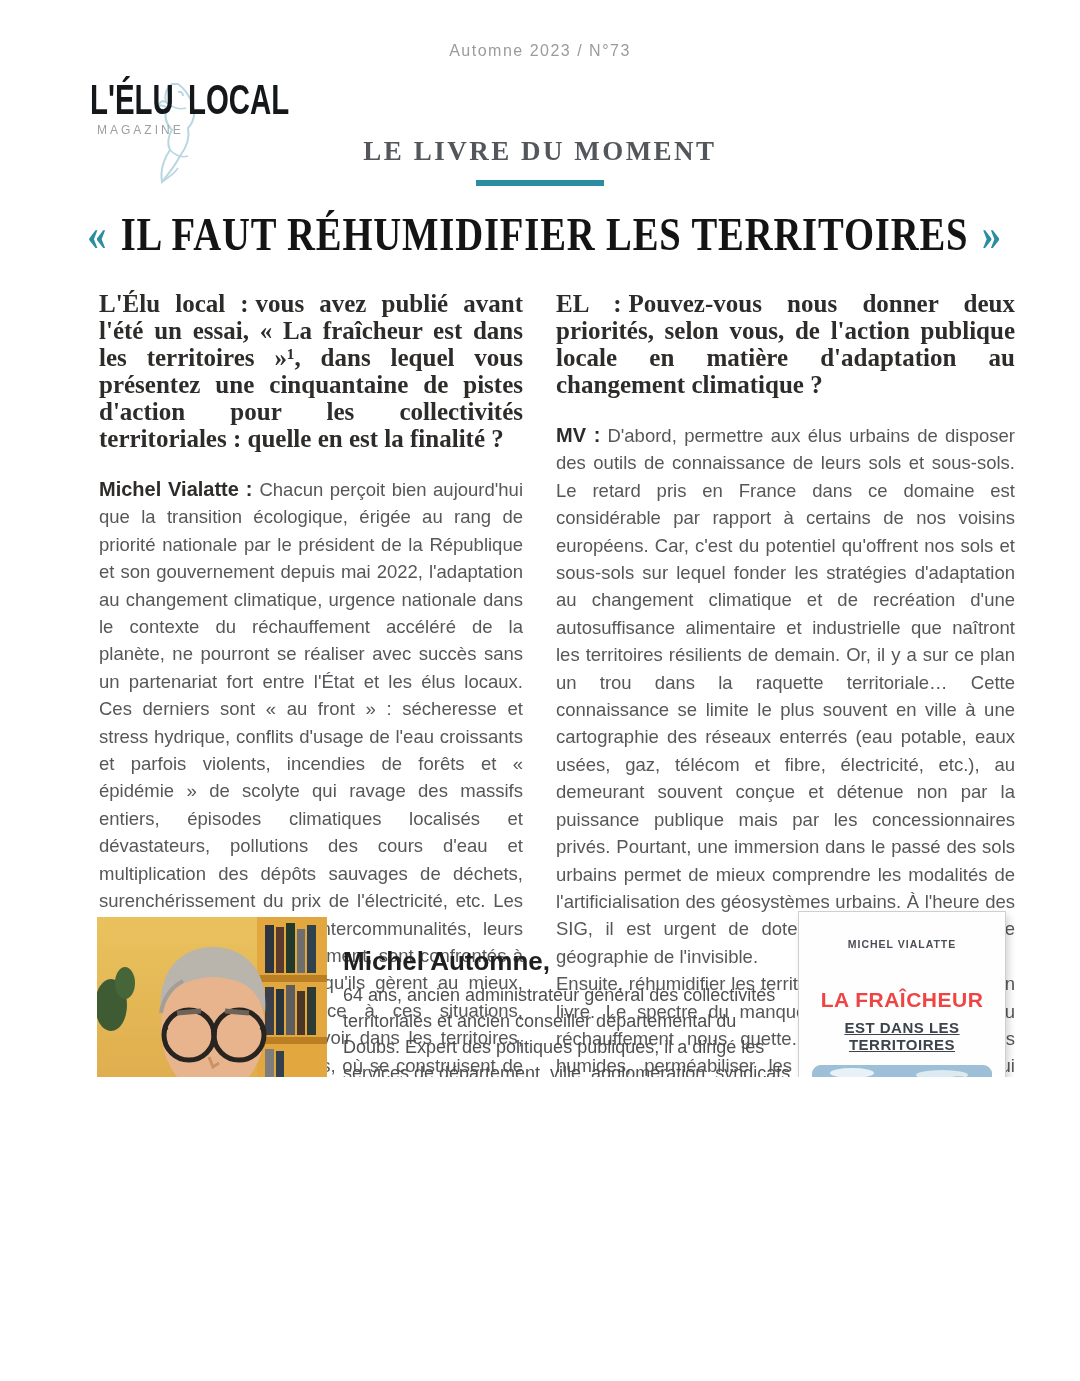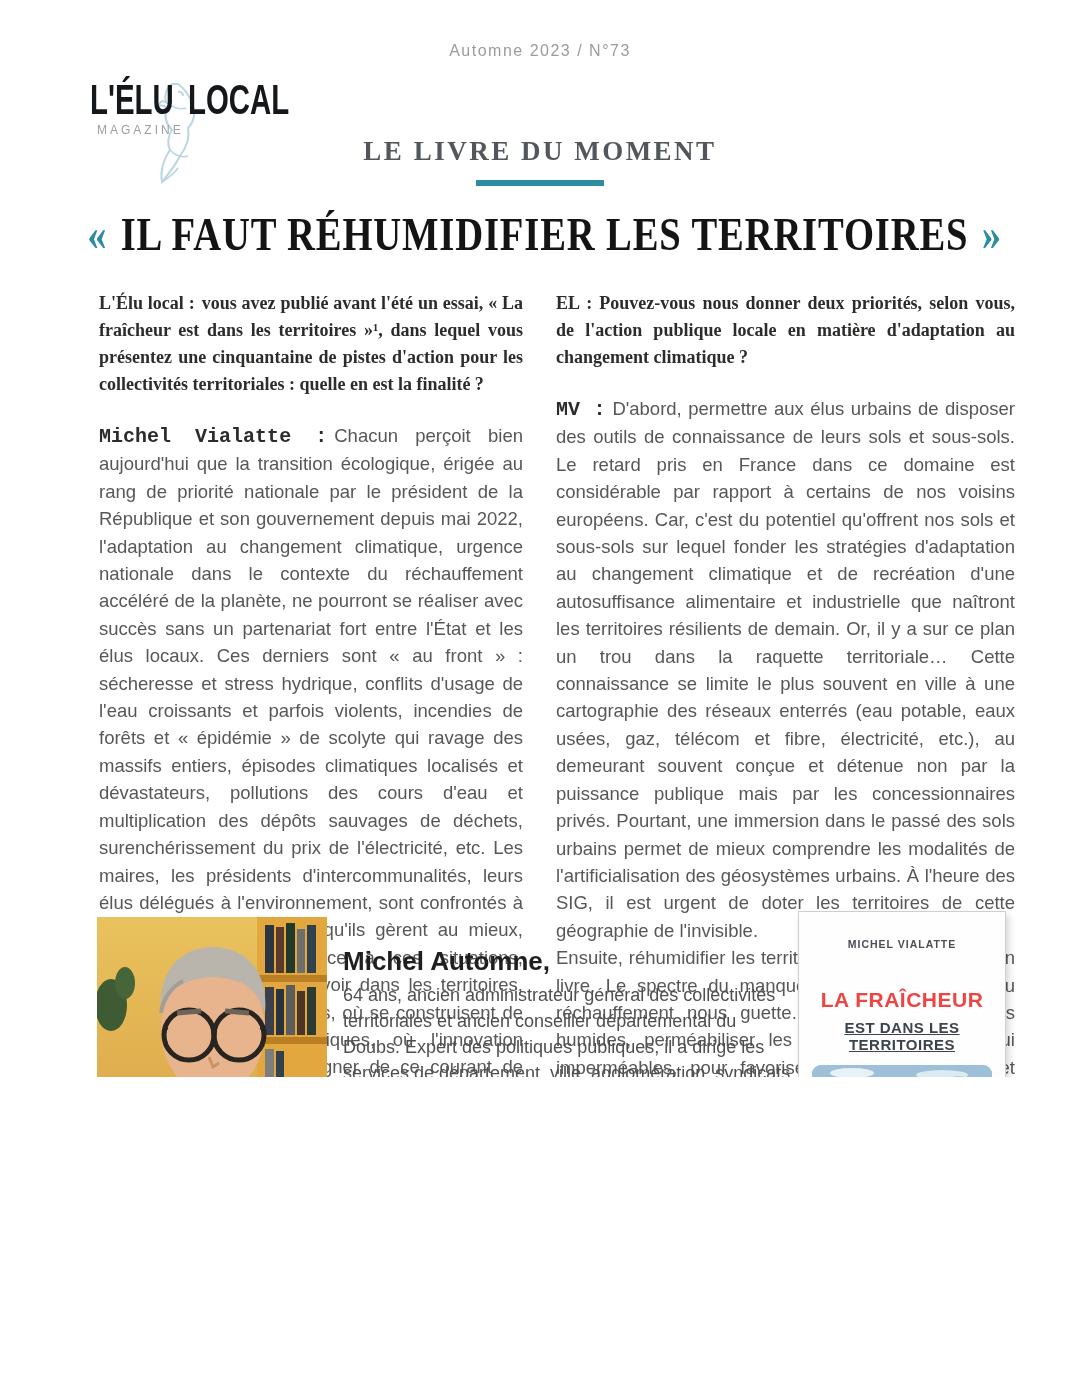--- a/index.html
+++ b/index.html
@@ -34,24 +34,24 @@
   .headline-quote{color:#2c8da1;font-weight:700;}
   .headline-quote.open{padding-right:16px;}
   .headline-quote.close{padding-left:16px;}
 
   
   .columns{position:absolute;top:290px;left:99px;width:916px;display:flex;gap:33px;}
   .col{text-align:justify;}
   .col-left{width:424px;flex:none;}
   .col-right{width:459px;flex:none;}
   .question{margin:0 0 24px 0;font-family:"Liberation Serif",serif;font-weight:700;
-            font-size:18px;line-height:27px;color:#2e2c2a;}
+            font-size:25px;line-height:27px;color:#2e2c2a;}
   .q-label{margin-right:7px;}
   .answer{margin:0;font-size:18.5px;line-height:27.4px;color:#57575a;}
-  .a-label{font-family:Liberation Mono, monospace;font-weight:700;font-size:20px;color:#2e2c2a;
+  .a-label{font-family:Liberation Sans, sans-serif;font-weight:700;font-size:20px;color:#2e2c2a;
            margin-right:7px;}
   .answer + .answer{margin-top:0;}
   .it{font-style:italic;}
   .end-mark{color:#2c8da1;font-size:14px;margin-left:6px;}
 
   
   .bio-photo{position:absolute;left:97px;top:917px;width:230px;height:318px;overflow:hidden;}
   .bio-text{position:absolute;left:343px;top:948px;width:452px;color:#4f4f51;
             font-size:18px;line-height:26px;}
   .bio-name{font-weight:700;font-size:26px;color:#1f1f1f;margin:0 0 8px 0;}

